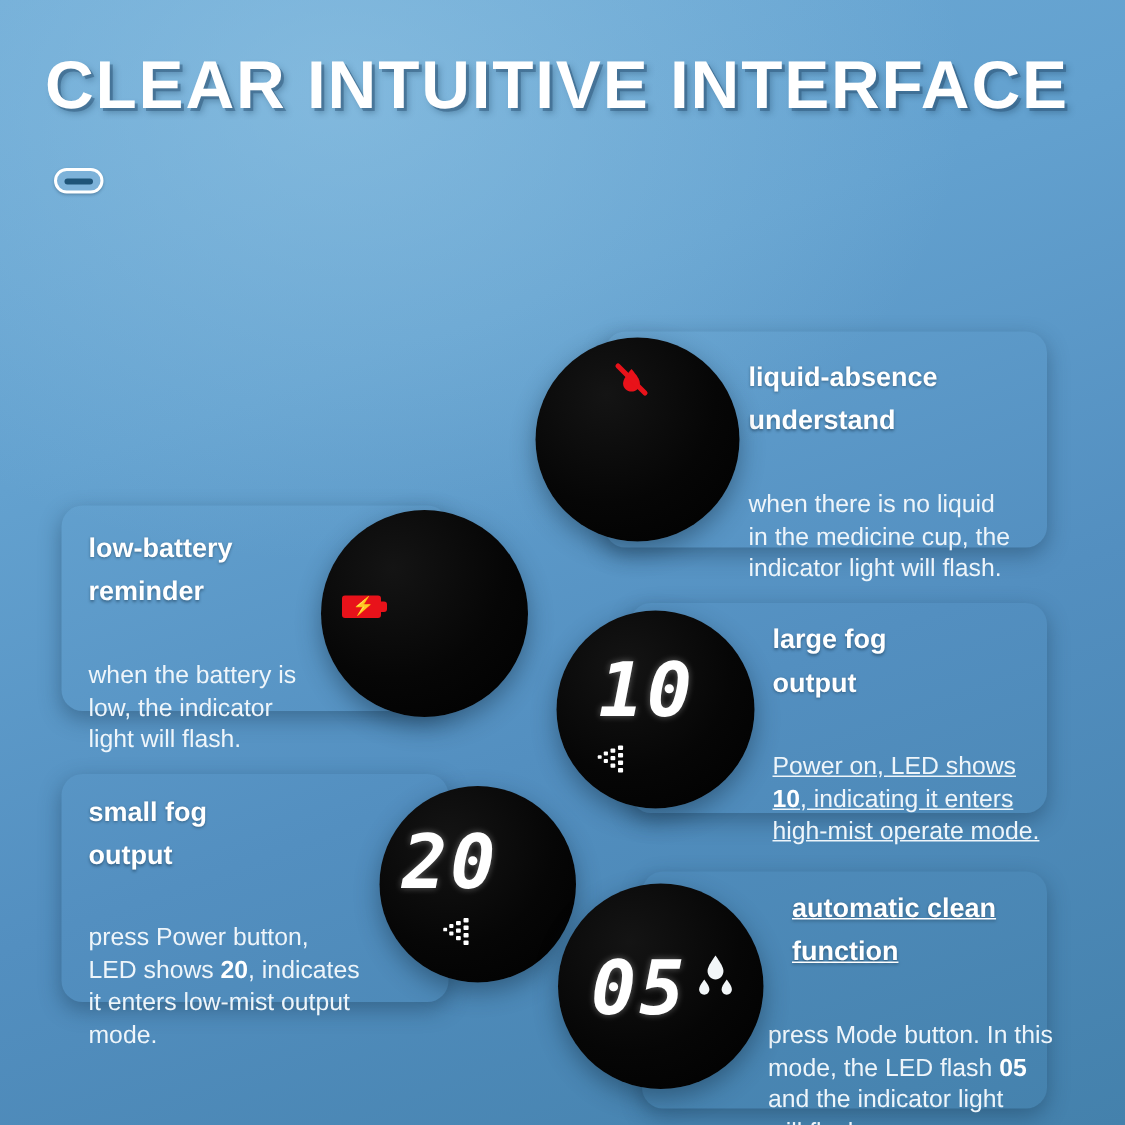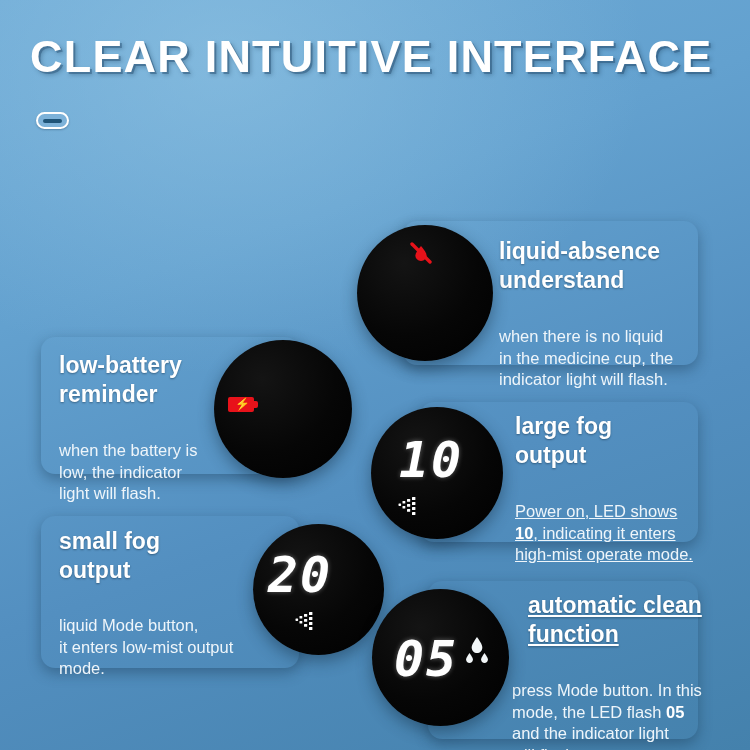--- a/index.html
+++ b/index.html
@@ -77,21 +77,21 @@
   .card {
     position: absolute;
     background: linear-gradient(150deg, #2a6188 0%, #225madjust 0%, #1f5478 55%, #1d4e70 100%);
     border-radius: 14px;
     box-shadow: 0 5px 14px rgba(20,50,75,0.40);
     box-sizing: border-box;
   }
 
   .card-title {
     position: absolute;
-    font-size: 23px;
+    font-size: 18px;
     line-height: 29px;
     font-weight: bold;
     color: #ffffff;
     text-shadow: 0 1px 2px rgba(10,35,55,0.45);
   }
   .card-body {
     position: absolute;
     font-size: 16.5px;
     line-height: 21.5px;
     color: #eef5fa;
@@ -219,21 +219,22 @@
       </g>
     </svg>
   </div>
 
   <div class="card" style="left:41px; top:516px; width:258px; height:152px;">
     <div class="card-title" style="left:18px; top:11px; width:190px;">
       <div>small fog</div>
       <div>output</div>
     </div>
     <div class="card-body" style="left:18px; top:72px; width:222px;">
-      <div>liquid Mode button,</div>
+      <div>press Power button,</div>
+      <div><span>LED shows </span><b>20</b><span>, indicates</span></div>
       <div> it enters low-mist output</div>
       <div>mode.</div>
     </div>
   </div>
   <div class="circle" style="left:253px; top:524px; width:131px; height:131px;">
     <div class="led" style="left:15px; top:26px; font-size:50px; line-height:50px;">20</div>
     <svg style="position:absolute; left:40px; top:84px;" width="34" height="30" viewBox="0 0 34 30">
       <g fill="#ffffff">
         <rect x="16" y="4" width="3.4" height="3" rx="0.6"></rect>
         <rect x="16" y="9" width="3.4" height="3" rx="0.6"></rect>

